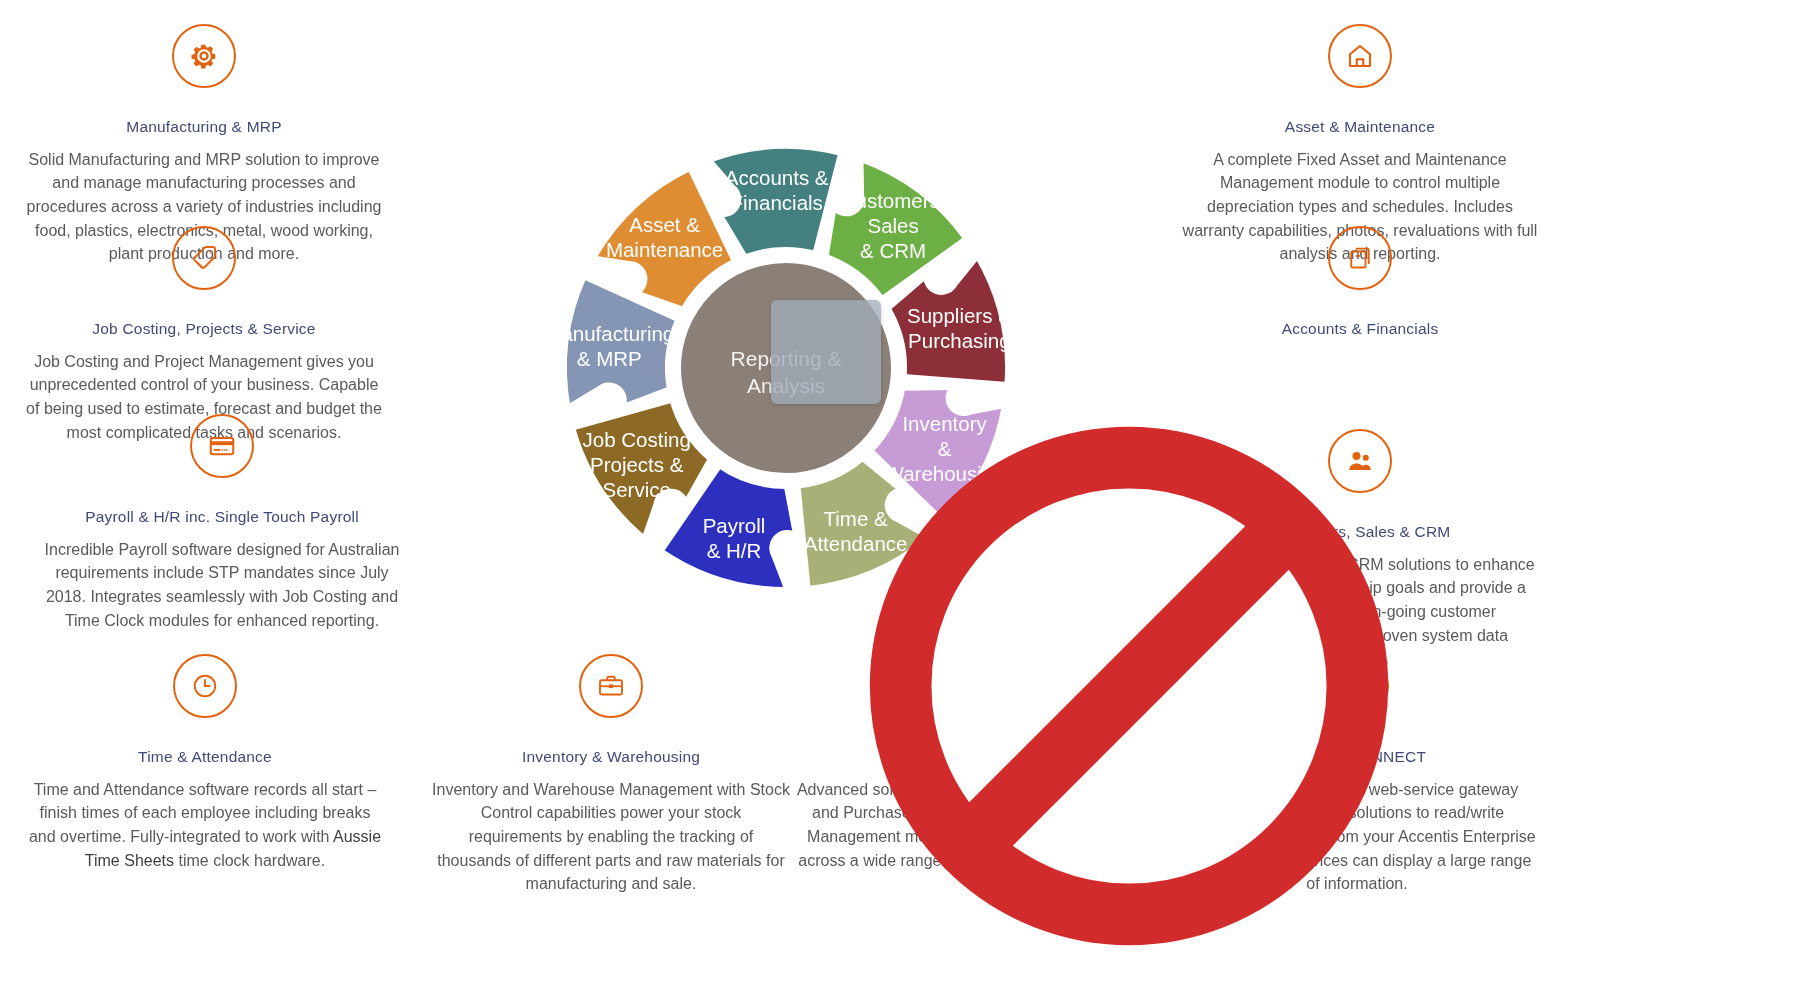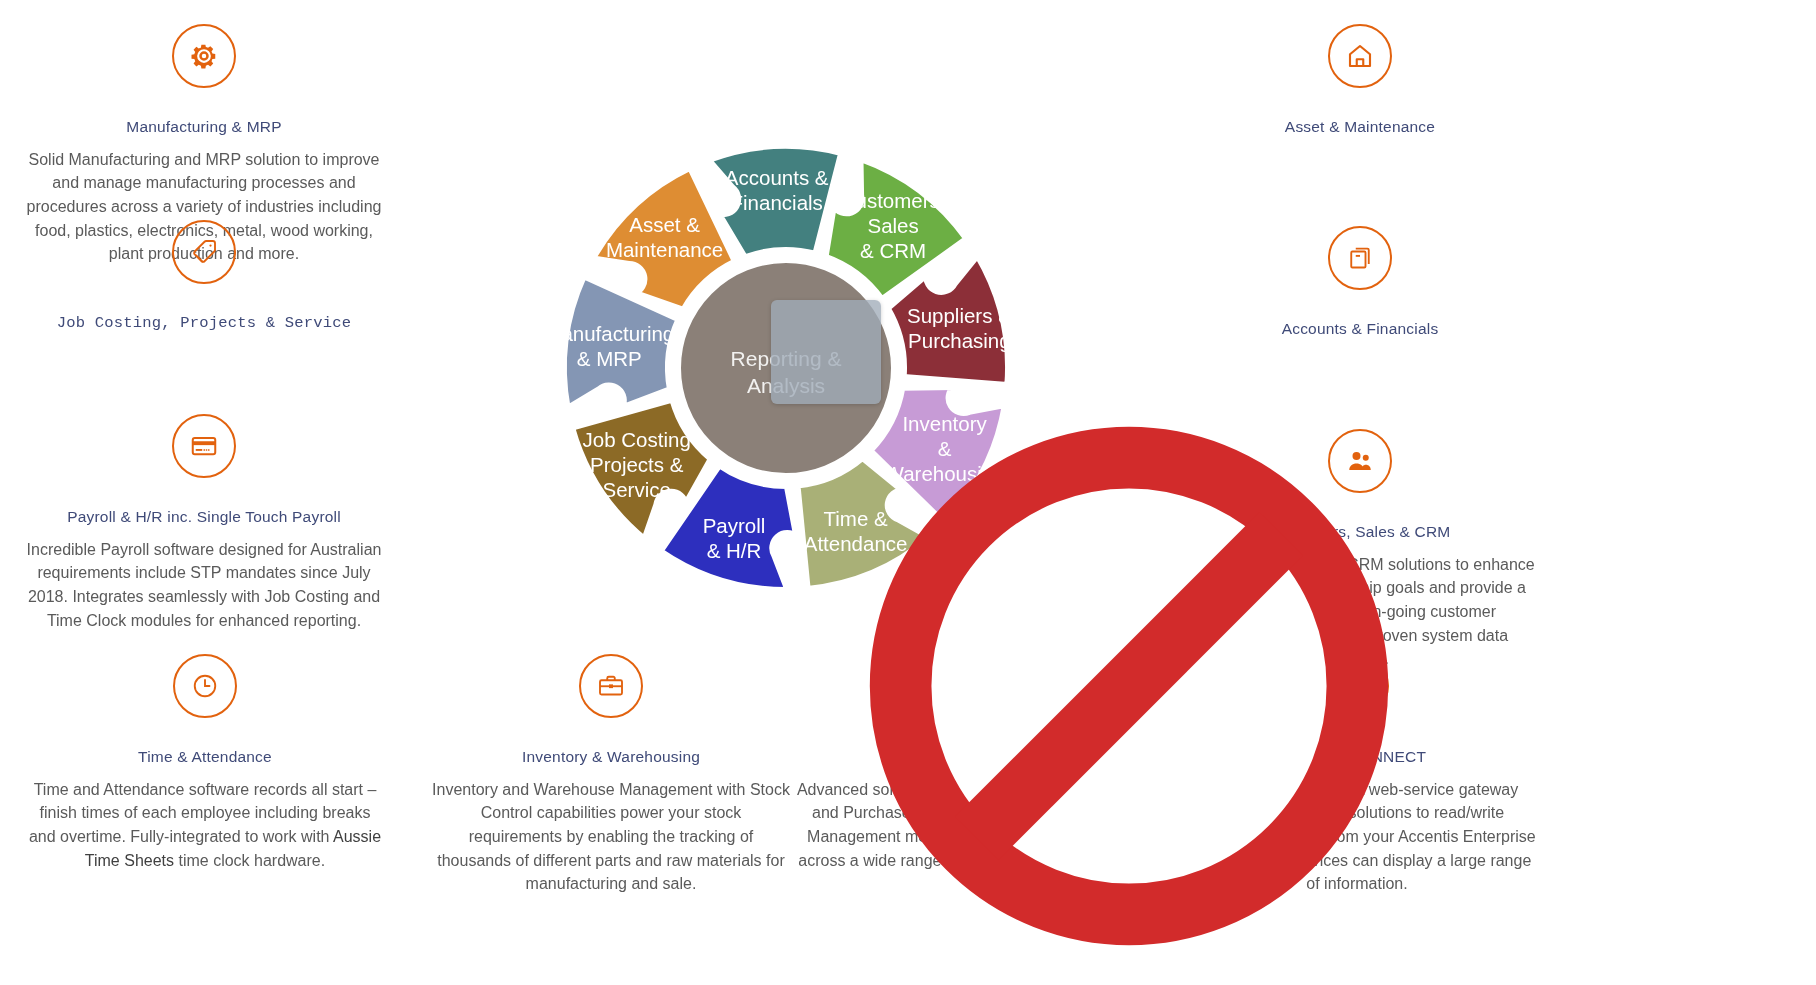--- a/index.html
+++ b/index.html
@@ -34,22 +34,22 @@
   }
   .feature-desc {
     color: #5a5a5a;
     font-size: 16px;
     line-height: 1.48;
   }
   .feature-desc a { color:#404040; text-decoration:none; }
 
   
   .f-mfg        { left: 26px;   top: 24px;  width: 356px; }
-  .f-jobcost    { left: 26px;   top: 220px; width: 356px; font-family: Liberation Mono, monospace; }
-  .f-payroll    { left: 26px;   top: 414px; width: 356px; }
+  .f-jobcost    { left: 26px;   top: 226px; width: 356px; }
+  .f-payroll    { left: 44px;   top: 414px; width: 356px; }
   
   .f-asset      { left: 1182px; top: 24px;  width: 356px; }
   .f-accounts   { left: 1182px; top: 226px; width: 356px; }
   .f-crm        { left: 1182px; top: 429px; width: 356px; }
   
   .f-time       { left: 26px;   top: 654px; width: 358px; }
   .f-inventory  { left: 432px;  top: 654px; width: 358px; }
   .f-suppliers  { left: 794px;  top: 654px; width: 358px; }
   .f-connect    { left: 1178px; top: 654px; width: 358px; }
 
@@ -107,20 +107,21 @@
 
   <div class="feature f-jobcost">
     <div class="icon-circle">
       <svg width="30" height="30" viewBox="0 0 24 24" fill="none" stroke="#E2620E" stroke-width="1.5" stroke-linejoin="round">
         <path d="M13.8 3.2H19a1.8 1.8 0 011.8 1.8v5.2a2 2 0 01-.6 1.4l-7.8 7.8a1.6 1.6 0 01-2.3 0l-5.5-5.5a1.6 1.6 0 010-2.3l7.8-7.8a2 2 0 011.4-.6z"></path>
         <circle cx="17.2" cy="6.8" r="0.9" fill="#E2620E" stroke="none"></circle>
         <path d="M5.6 14.4l5.6 5.6" stroke-width="1.2"></path>
       </svg>
     </div>
     <div class="feature-title">Job Costing, Projects &amp; Service</div>
+    <div class="feature-desc">Job Costing and Project Management gives you unprecedented control of your business. Capable of being used to estimate, forecast and budget the most complicated tasks and scenarios.</div>
   </div>
 
   <div class="feature f-payroll">
     <div class="icon-circle">
       <svg width="30" height="30" viewBox="0 0 24 24">
         <rect x="3" y="5.5" width="18" height="13" rx="1.6" fill="none" stroke="#E2620E" stroke-width="1.6"></rect>
         <rect x="3" y="8.2" width="18" height="3.1" fill="#E2620E"></rect>
         <rect x="5.4" y="14.4" width="5.2" height="1.5" fill="#E2620E"></rect>
         <rect x="11.6" y="14.6" width="1.2" height="1.2" fill="#E2620E"></rect>
         <rect x="13.4" y="14.6" width="1.2" height="1.2" fill="#E2620E"></rect>
@@ -132,20 +133,21 @@
   </div>
 
   <div class="feature f-asset">
     <div class="icon-circle">
       <svg width="30" height="30" viewBox="0 0 24 24" fill="none" stroke="#E2620E" stroke-width="1.7" stroke-linejoin="round" stroke-linecap="round">
         <path d="M4 10.6L12 4l8 6.6V20H4v-9.4z"></path>
         <path d="M9.4 20v-5.4h5.2V20"></path>
       </svg>
     </div>
     <div class="feature-title">Asset &amp; Maintenance</div>
+    <div class="feature-desc">A complete Fixed Asset and Maintenance Management module to control multiple depreciation types and schedules. Includes warranty capabilities, photos, revaluations with full analysis and reporting.</div>
   </div>
 
   <div class="feature f-accounts">
     <div class="icon-circle">
       <svg width="30" height="30" viewBox="0 0 24 24" fill="none" stroke="#E2620E" stroke-width="1.5" stroke-linejoin="round">
         <path d="M8.6 4.5H18a1 1 0 011 1v11.2"></path>
         <rect x="5" y="6.8" width="11.4" height="12.8" rx="0.9"></rect>
         <path d="M8.6 10.3h3.4"></path>
       </svg>
     </div>

